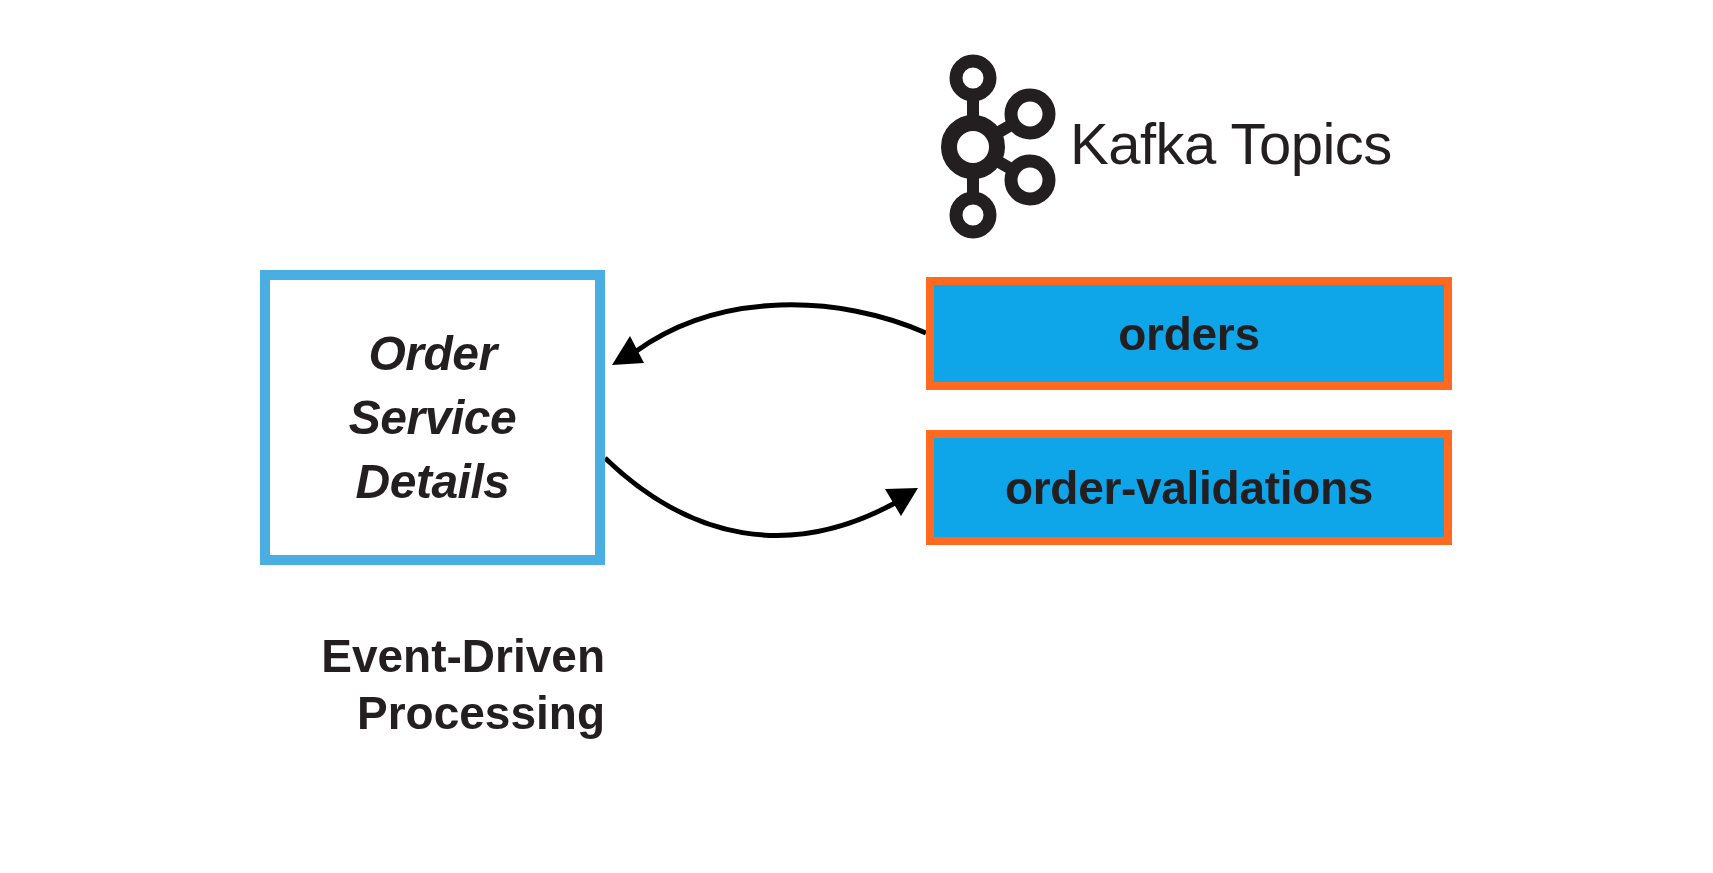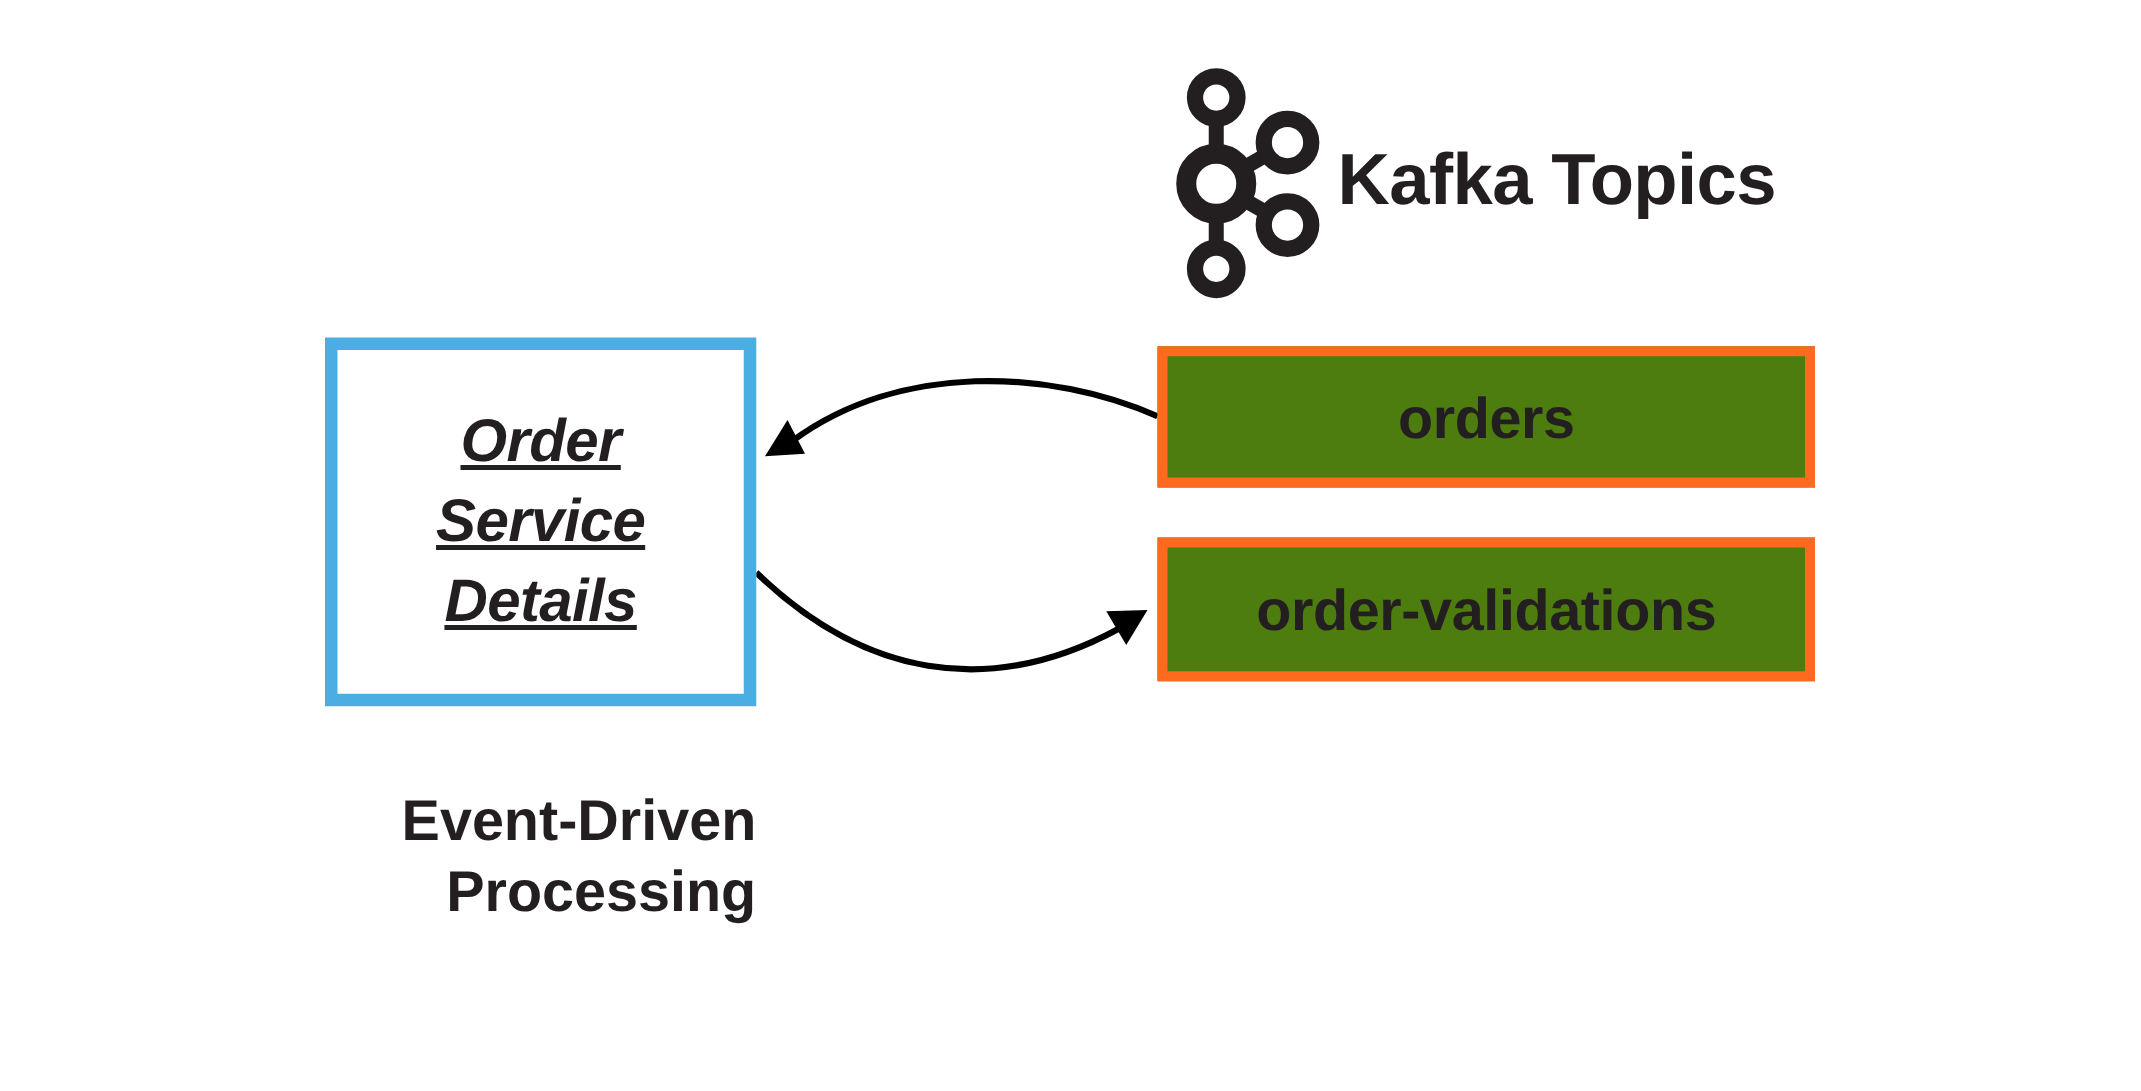--- a/index.html
+++ b/index.html
@@ -5,27 +5,27 @@
   html, body { margin:0; padding:0; background:#ffffff; }
   body { width:1713px; height:873px; position:relative; overflow:hidden;
          font-family:"Liberation Sans", "DejaVu Sans", sans-serif; color:#231f20; }
   #canvas { position:absolute; left:0; top:0; width:1713px; height:873px; }
   .service-box { position:absolute; left:260px; top:270px; width:325px; height:275px;
                  border:10px solid #4AAEE2; background:#fff; }
   .service-label { position:absolute; left:260px; top:270px; width:345px; height:295px;
                    display:flex; flex-direction:column; align-items:center; justify-content:center;
                    font-style:italic; font-weight:bold; font-size:48px; line-height:64px;
                    letter-spacing:-0.5px; }
-  .service-label span { display:block;text-decoration:underline; }
+  .service-label span { display:block; }
   .topic-box { position:absolute; left:926px; width:510px; border:8px solid #FF6A1F;
-               background:#4d7c0f; display:flex; align-items:center; justify-content:center;
+               background:#0ea5e9; display:flex; align-items:center; justify-content:center;
                font-weight:bold; font-size:46px; letter-spacing:-0.3px; }
   .topic-orders { top:277px; height:97px; }
   .topic-validations { top:430px; height:99px; }
-  .kafka-title { position:absolute; left:1070px; top:110px; font-weight:bold; font-size:58px;
+  .kafka-title { position:absolute; left:1070px; top:110px; font-weight:normal; font-size:58px;
                  letter-spacing:-0.5px; white-space:nowrap; }
   .caption { position:absolute; left:260px; top:628px; width:345px; text-align:right;
              font-weight:bold; font-size:46px; line-height:57px; }
   .caption span { display:block; }
 </style>
 </head>
 <body>
 
 <svg id="canvas" width="1713" height="873" viewBox="0 0 1713 873">
 

